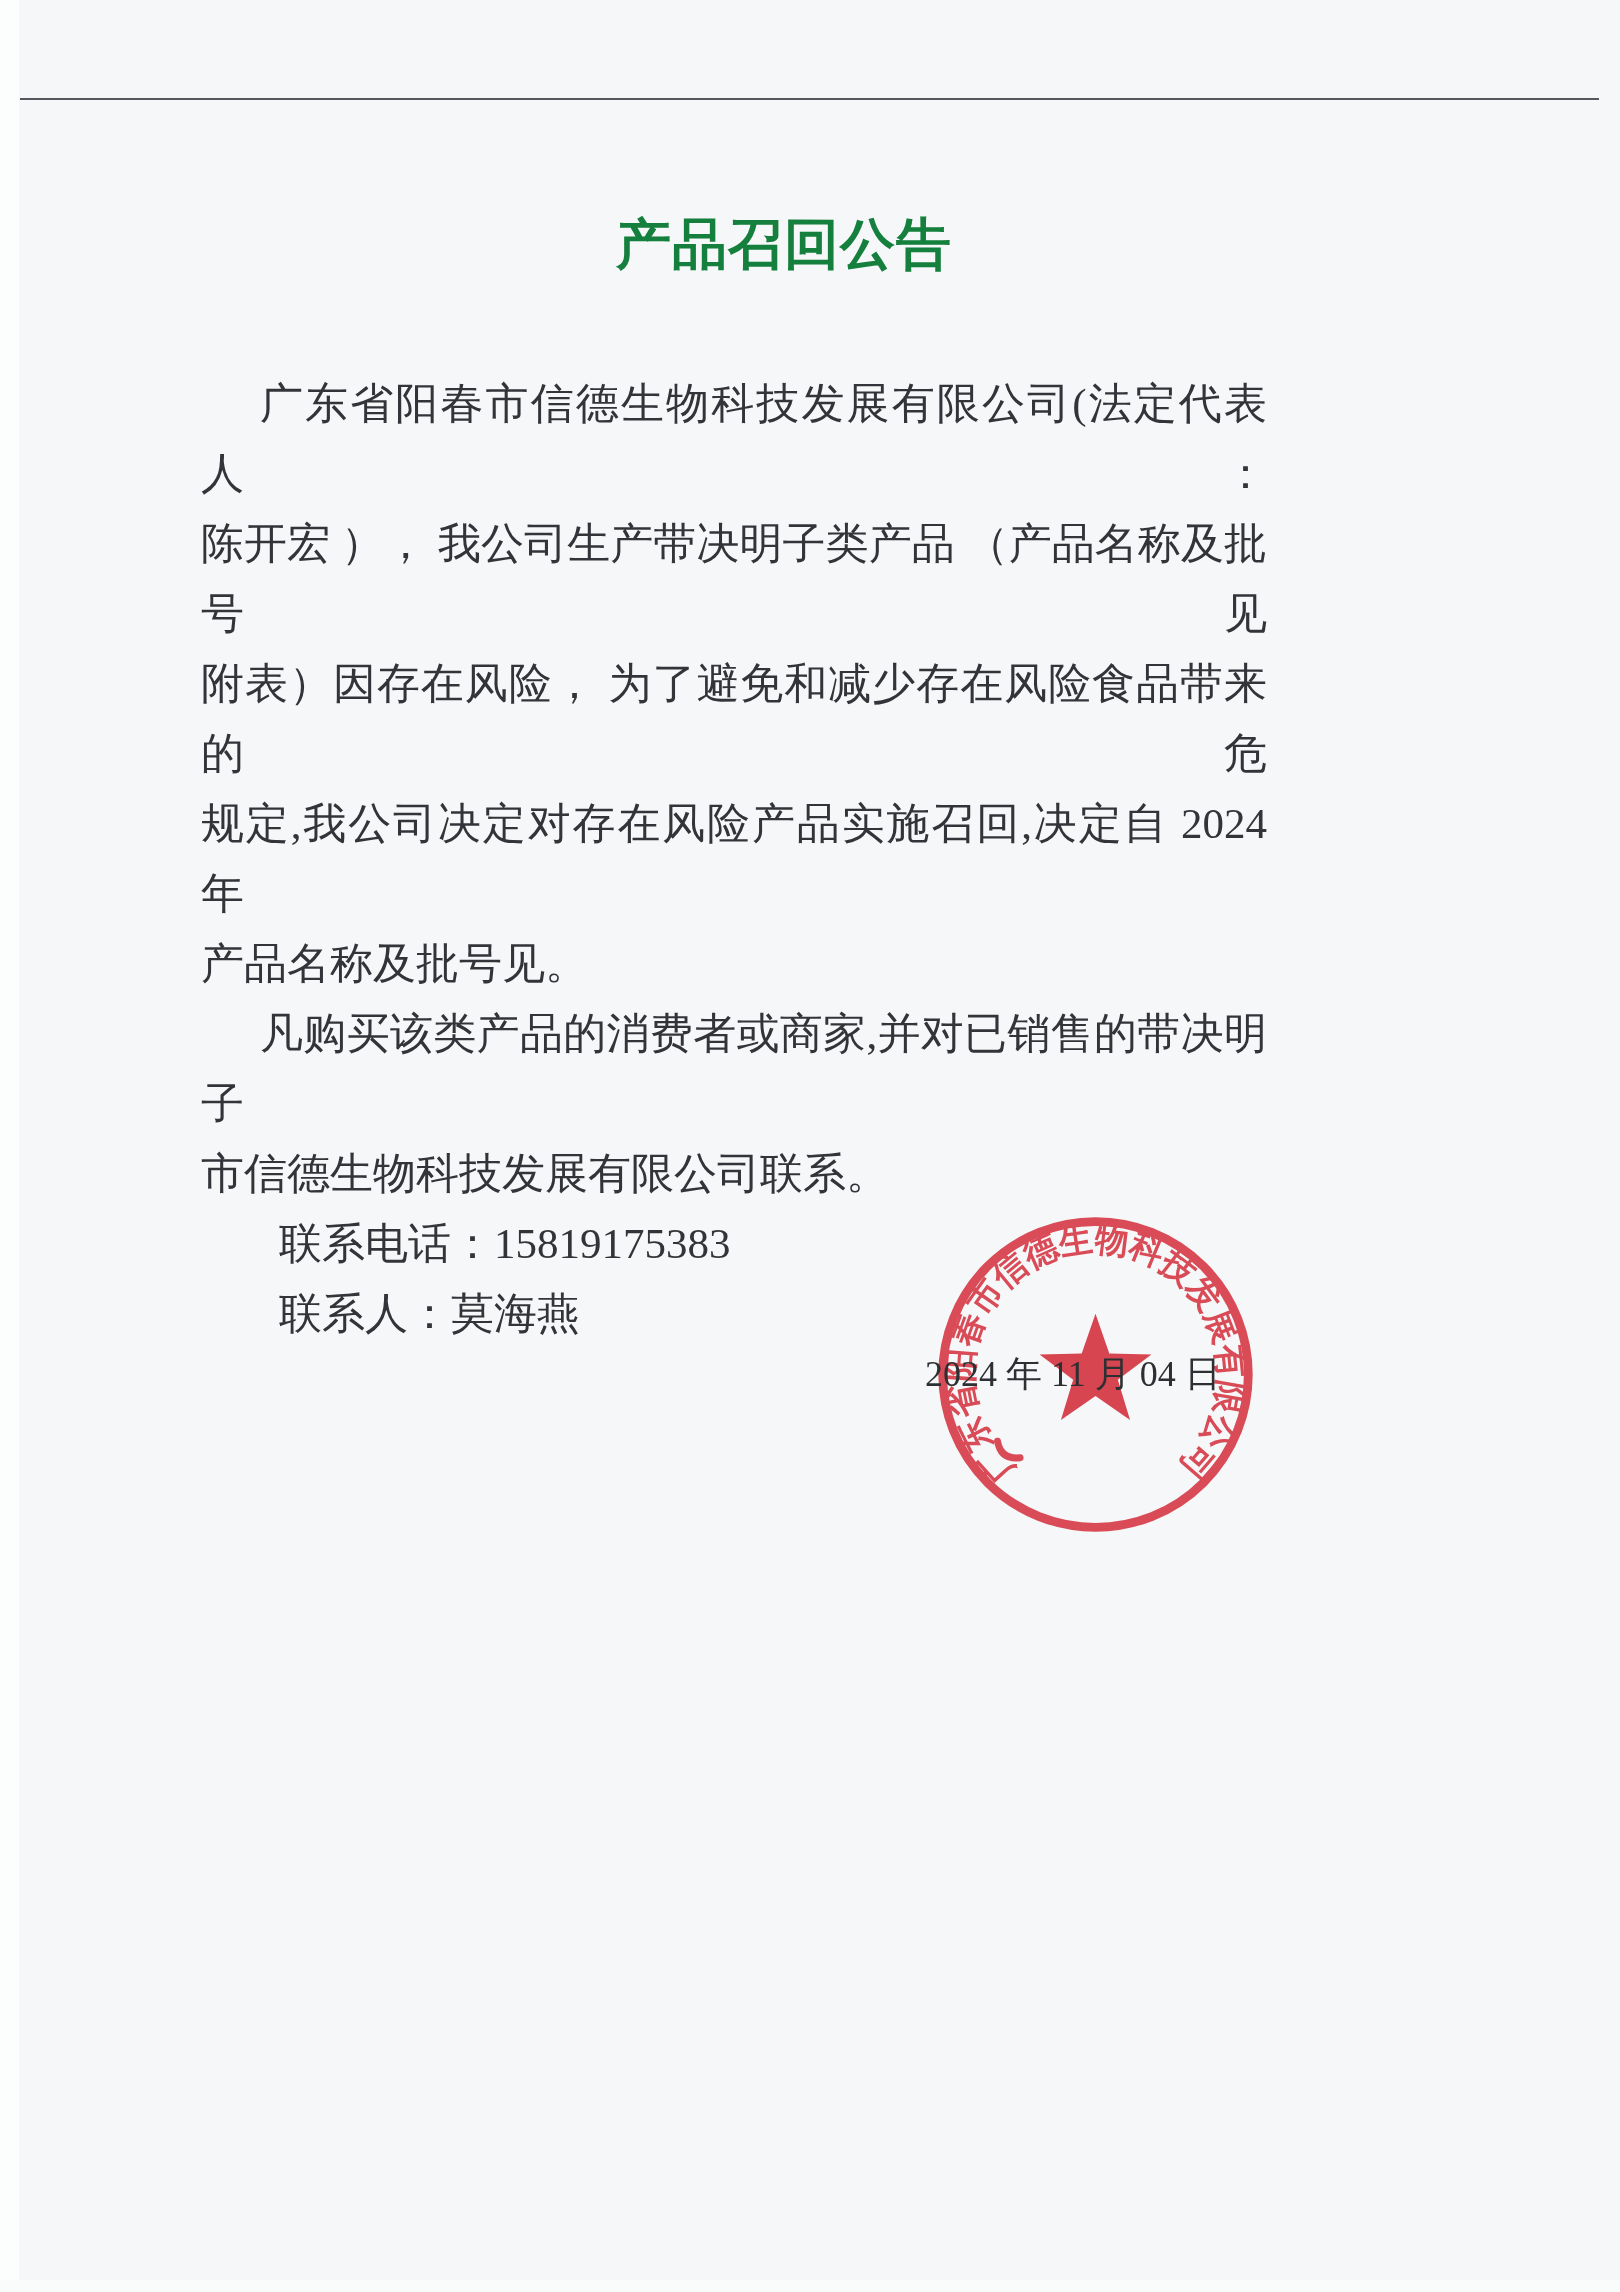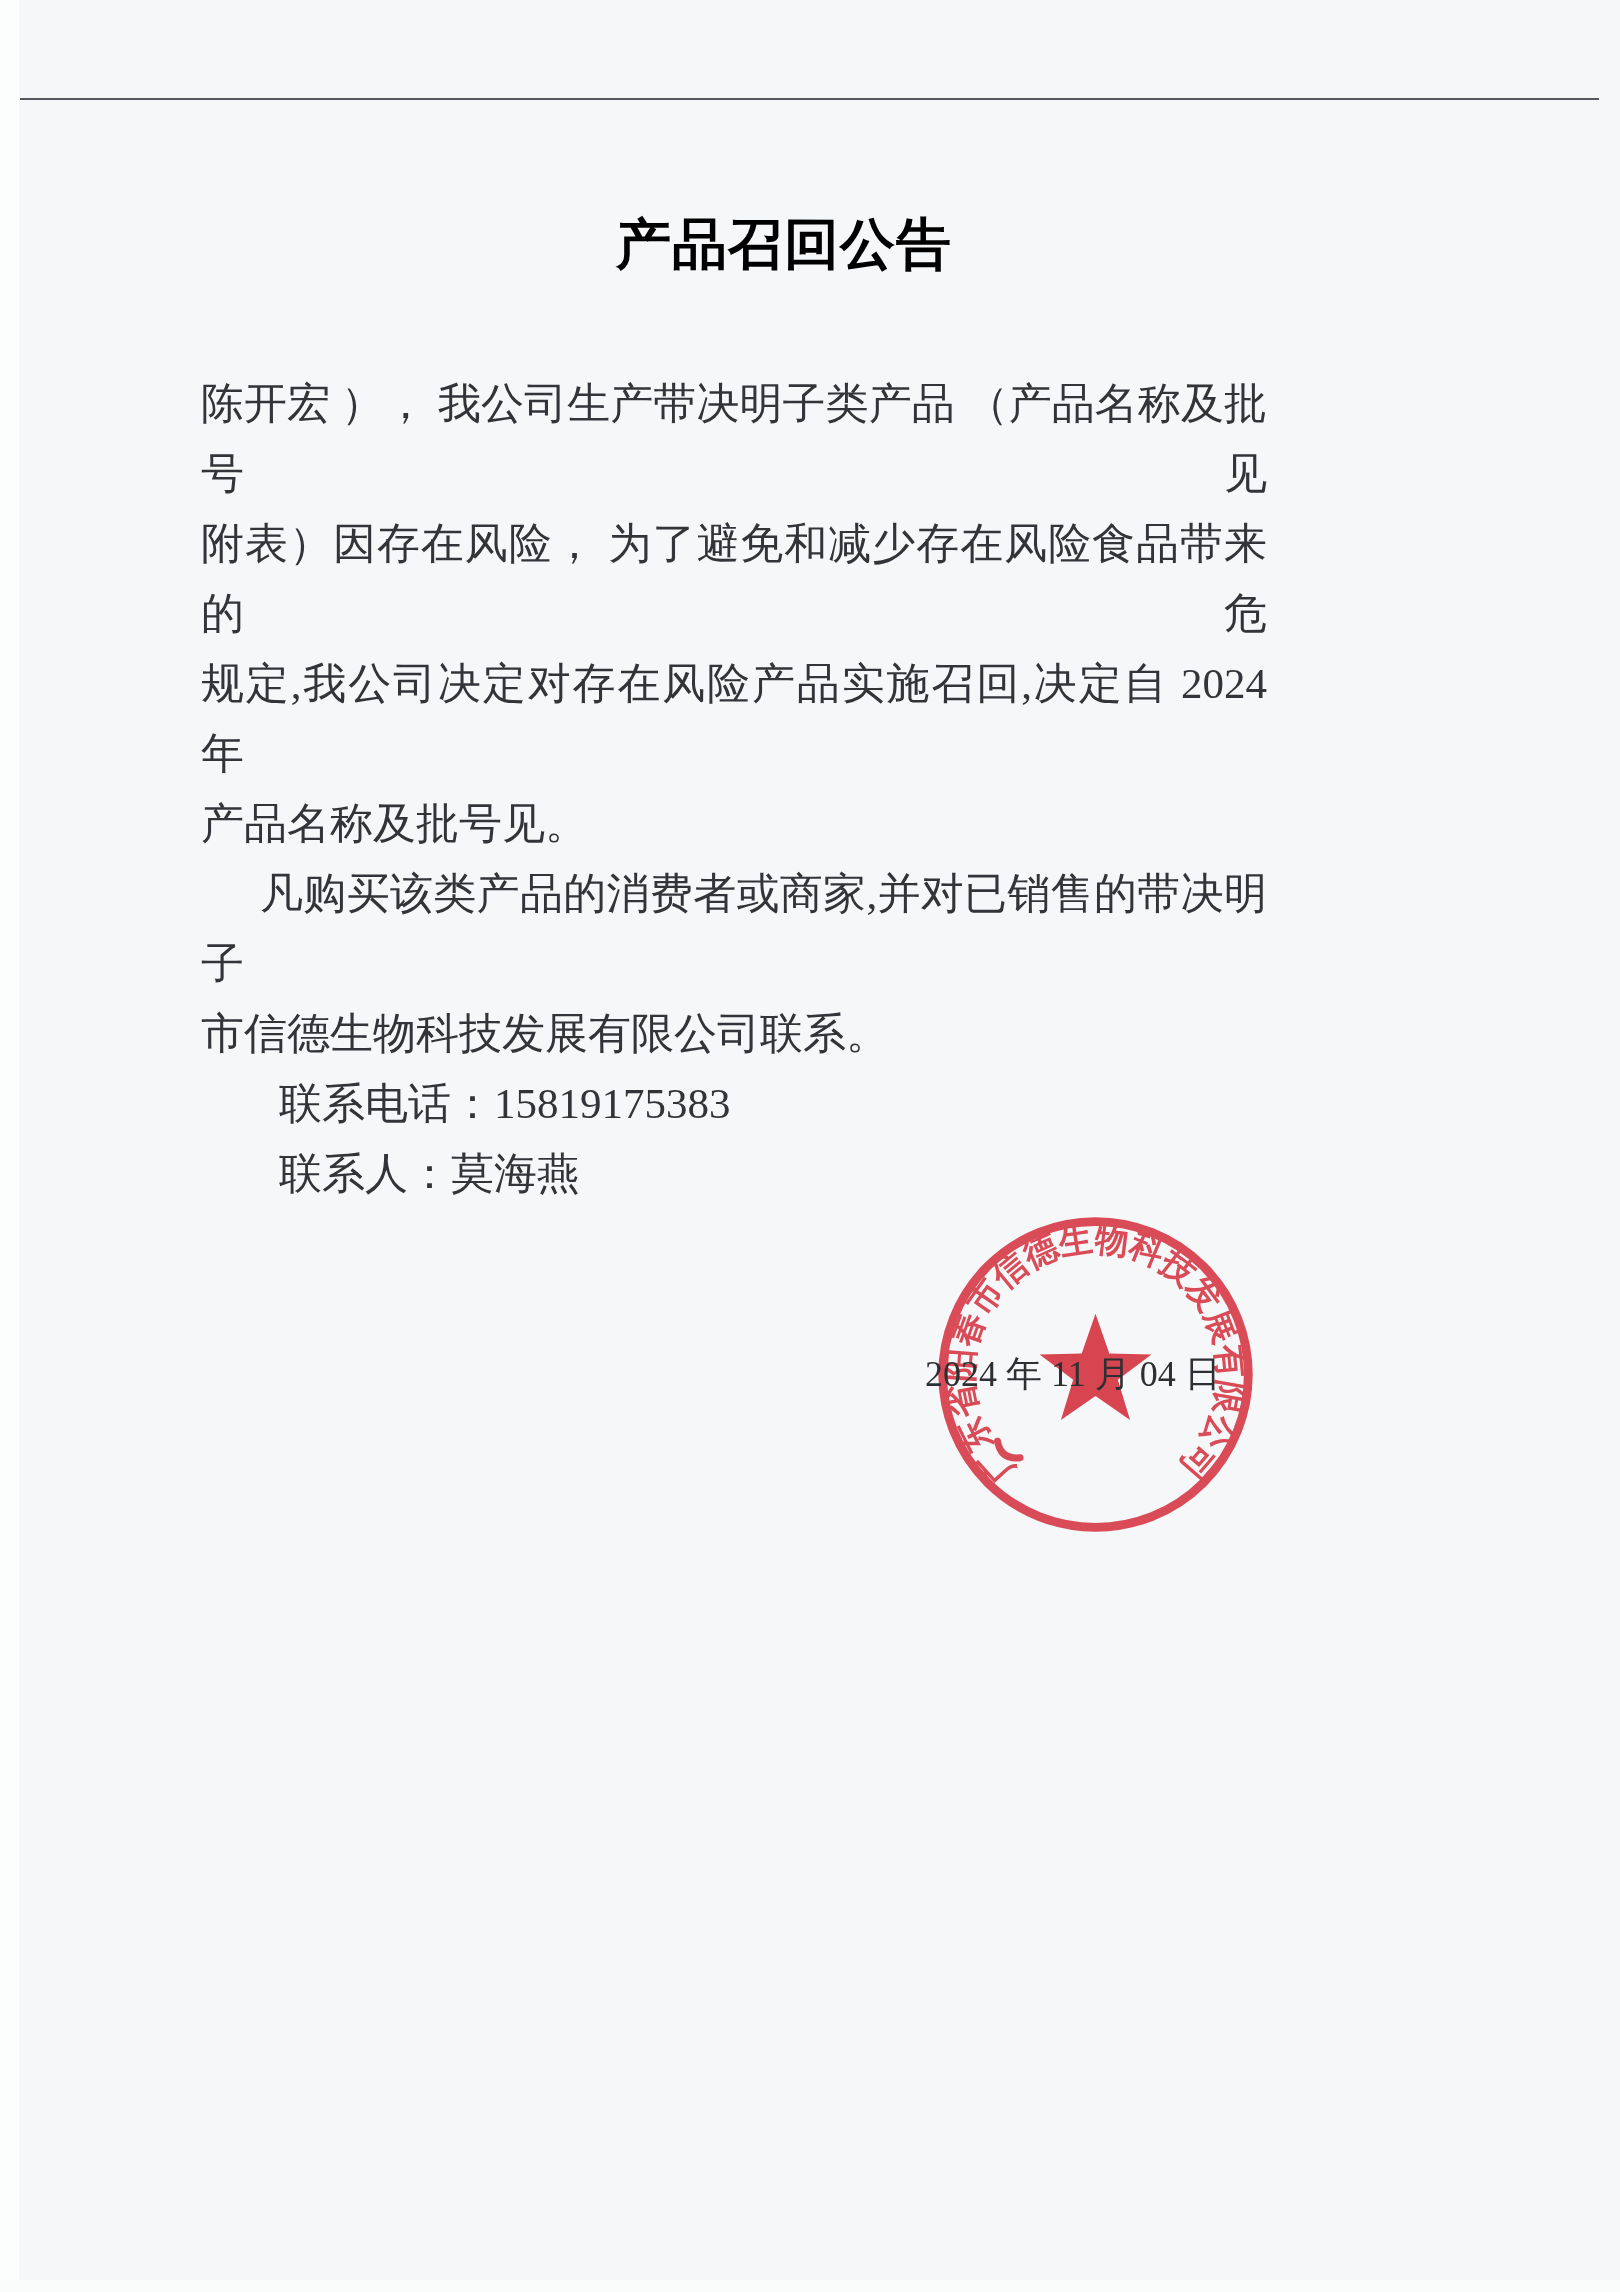--- a/index.html
+++ b/index.html
@@ -25,21 +25,21 @@
     position: absolute; left: 19.6px; top: 98px; width: 1579px; height: 2px;
     background: #56565e;
   }
   .title {
     position: absolute; left: 0; top: 208px; width: 1568px;
     text-align: center;
     font-family: "Liberation Sans", sans-serif;
     font-weight: 700;
     font-size: 55px;
     letter-spacing: 1px;
-    color: #000000;
+    color: #15803d;
   }
   .body-block {
     position: absolute; left: 201px; top: 369px; width: 1066px;
     font-size: 43px;
     line-height: 70px;
     color: #33343a;
   }
   .bline { width: 100%; }
   .l-justify { text-align: justify; text-align-last: justify; }
   .l-indent  { text-indent: 59px; }
@@ -69,20 +69,21 @@
 
 <div class="page">
 
   <div class="edge-left"></div>
   <div class="edge-bottom"></div>
   <div class="top-line"></div>
 
   <h1 class="title">产品召回公告</h1>
 
   <div class="body-block">
+    <div class="bline l-indent l-justify">广东省阳春市信德生物科技发展有限公司(法定代表人：</div>
     <div class="bline l-justify">陈开宏 ）， 我公司生产带决明子类产品 （产品名称及批号见</div>
     <div class="bline l-justify">附表）因存在风险， 为了避免和减少存在风险食品带来的危</div>
     <div class="bline l-justify">规定,我公司决定对存在风险产品实施召回,决定自 2024 年</div>
     <div class="bline">产品名称及批号见。</div>
     <div class="bline l-indent l-justify">凡购买该类产品的消费者或商家,并对已销售的带决明子</div>
     <div class="bline">市信德生物科技发展有限公司联系。</div>
     <div class="bline l-indent2">联系电话：15819175383</div>
     <div class="bline l-indent2">联系人：莫海燕</div>
   </div>
 

